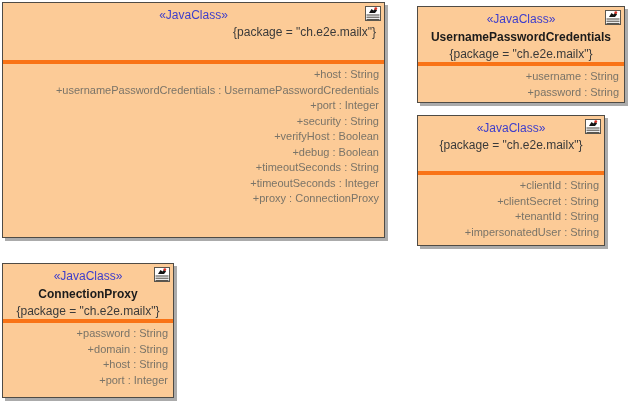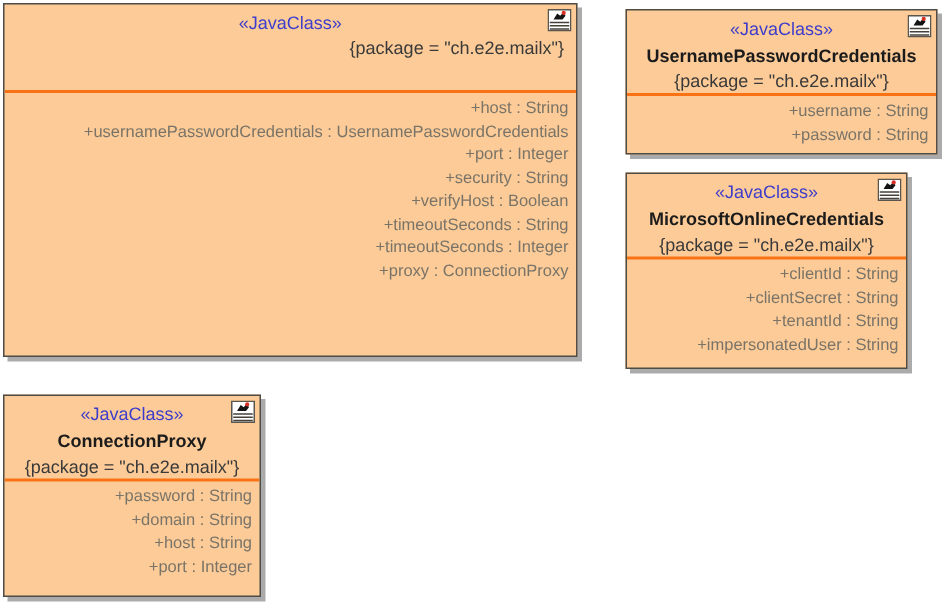--- a/index.html
+++ b/index.html
@@ -14,21 +14,21 @@
   .uml-class {
     position: absolute;
     background: #FCCB97;
     border: 1px solid #4F4B45;
     box-shadow: 3px 3px 0 #ABABAB;
     box-sizing: border-box;
     overflow: hidden;
   }
   .hdr {
     position: relative;
-    border-bottom: 2px solid #f97316;
+    border-bottom: 4px solid #f97316;
     padding-top: 3px;
     box-sizing: content-box;
   }
   .hdr-tall { height: 54px; }   
   .hdr-short { height: 52px; }  
   .stereo {
     text-align: center;
     font-size: 12px;
     line-height: 18px;
     color: #3D3DCC;
@@ -88,20 +88,21 @@
           <circle cx="10.8" cy="2.6" r="1.4" fill="#D93025"></circle>
         </svg>
       </span>
     </div>
     <div class="attrs">
       <div class="attr">+host : String</div>
       <div class="attr">+usernamePasswordCredentials : UsernamePasswordCredentials</div>
       <div class="attr">+port : Integer</div>
       <div class="attr">+security : String</div>
       <div class="attr">+verifyHost : Boolean</div>
+      <div class="attr">+debug : Boolean</div>
       <div class="attr">+timeoutSeconds : String</div>
       <div class="attr">+timeoutSeconds : Integer</div>
       <div class="attr">+proxy : ConnectionProxy</div>
     </div>
   </div>
 
   <div class="uml-class" style="left:417px; top:6px; width:208px; height:97px;">
     <div class="hdr hdr-short">
       <div class="stereo">«JavaClass»</div>
       <div class="cname">UsernamePasswordCredentials</div>
@@ -119,21 +120,20 @@
     </div>
     <div class="attrs">
       <div class="attr">+username : String</div>
       <div class="attr">+password : String</div>
     </div>
   </div>
 
   <div class="uml-class" style="left:417px; top:115px; width:188px; height:131px;">
     <div class="hdr hdr-short">
       <div class="stereo">«JavaClass»</div>
-      <div class="cname">MicrosoftOnlineCredentials</div>
       <div class="pkg">{package = "ch.e2e.mailx"}</div>
       <span class="cicon">
         <svg width="16" height="15" viewBox="0 0 16 15">
           <rect x="0.5" y="0.5" width="15" height="14" fill="#ffffff" stroke="#5A564E"></rect>
           <line x1="1.5" y1="9" x2="14.5" y2="9" stroke="#44403A" stroke-width="1"></line>
           <line x1="1.5" y1="11.2" x2="14.5" y2="11.2" stroke="#44403A" stroke-width="1"></line>
           <line x1="1.5" y1="13.4" x2="14.5" y2="13.4" stroke="#44403A" stroke-width="1"></line>
           <path d="M4 7 L6.5 3 L8.5 4.5 L10.5 2.2 L12 4.5 L10 7 Z" fill="#141414"></path>
           <circle cx="10.8" cy="2.6" r="1.4" fill="#D93025"></circle>
         </svg>

